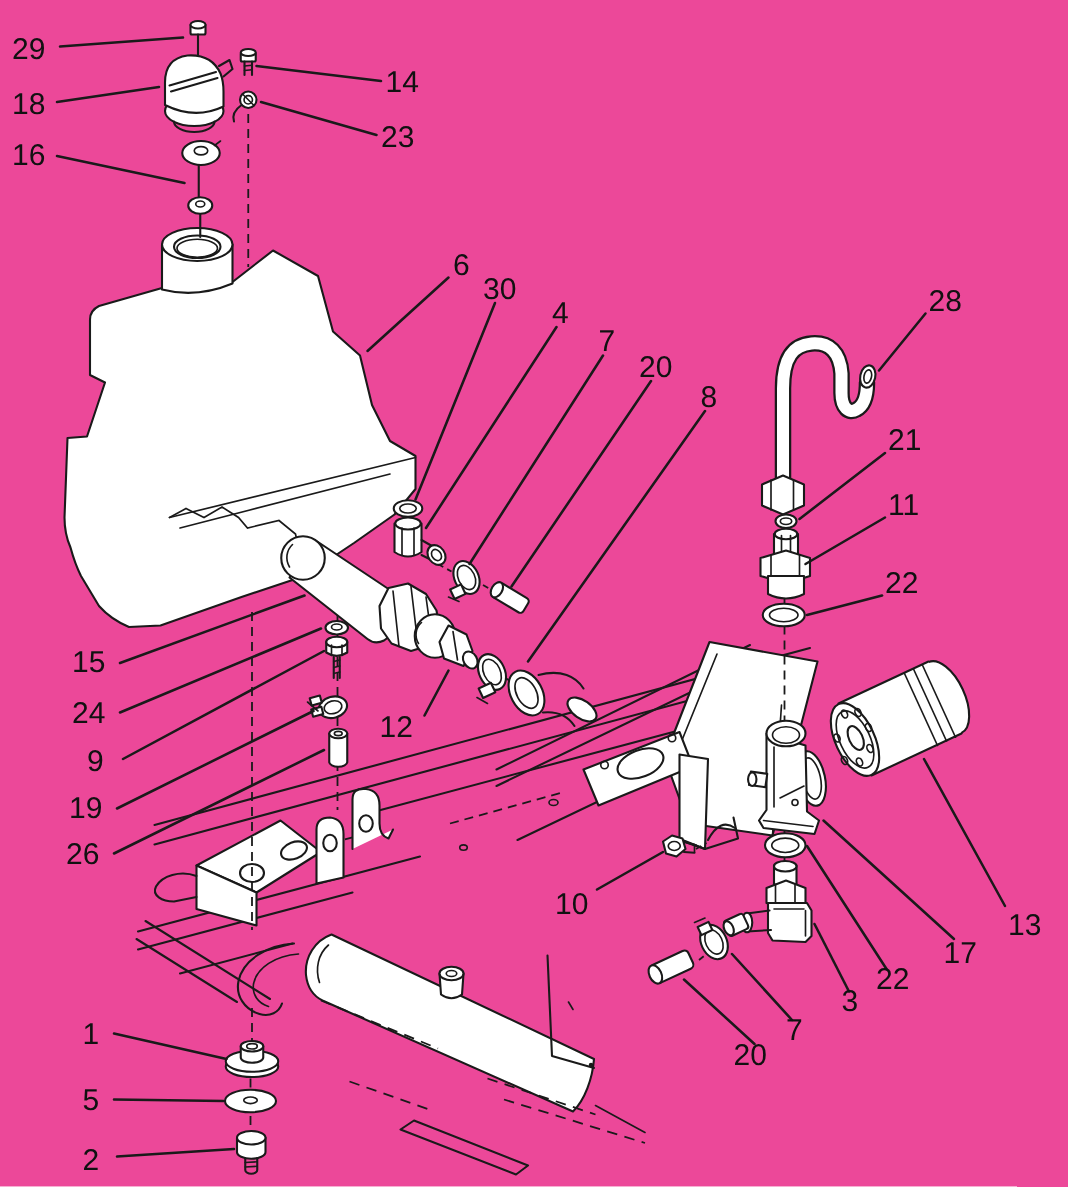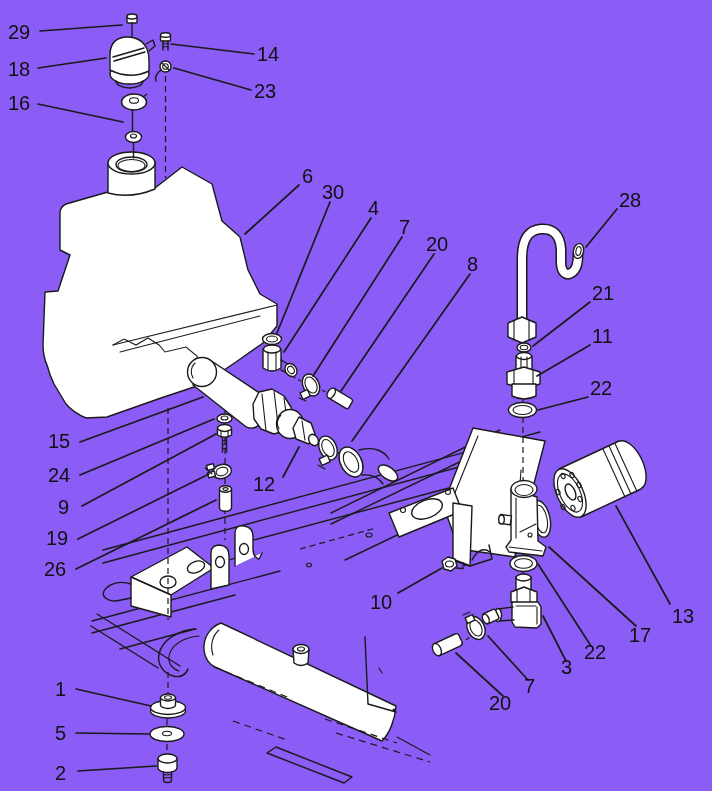--- a/index.html
+++ b/index.html
@@ -1,16 +1,16 @@
 <!DOCTYPE html>
 <html><head>
 <meta charset="utf-8">
 <style>
   html,body{margin:0;padding:0;background:#ffffff;}
-  .stage{position:relative;width:712px;height:791px;background:#8b5cf6;overflow:hidden;}
+  .stage{position:relative;width:712px;height:791px;background:#ec4899;overflow:hidden;}
   svg{display:block;}
   .ln{fill:none;stroke:#1a1a1a;stroke-width:1.4;stroke-linecap:round;stroke-linejoin:round;}
   .thin{fill:none;stroke:#1a1a1a;stroke-width:1.1;stroke-linecap:round;}
   .p{fill:#ffffff;stroke:#1a1a1a;stroke-width:1.4;stroke-linecap:round;stroke-linejoin:round;}
   .pf{fill:#ffffff;stroke:none;}
   .dash{fill:none;stroke:#1a1a1a;stroke-width:1.2;stroke-dasharray:6 4;}
   .dash2{fill:none;stroke:#1a1a1a;stroke-width:1.2;stroke-dasharray:7 5;}
   .cdash{fill:none;stroke:#1a1a1a;stroke-width:1.2;stroke-dasharray:4 3;}
   .tube{fill:none;stroke:#1a1a1a;stroke-width:11;stroke-linecap:round;}
   .tubein{fill:none;stroke:#ffffff;stroke-width:8;stroke-linecap:round;}

